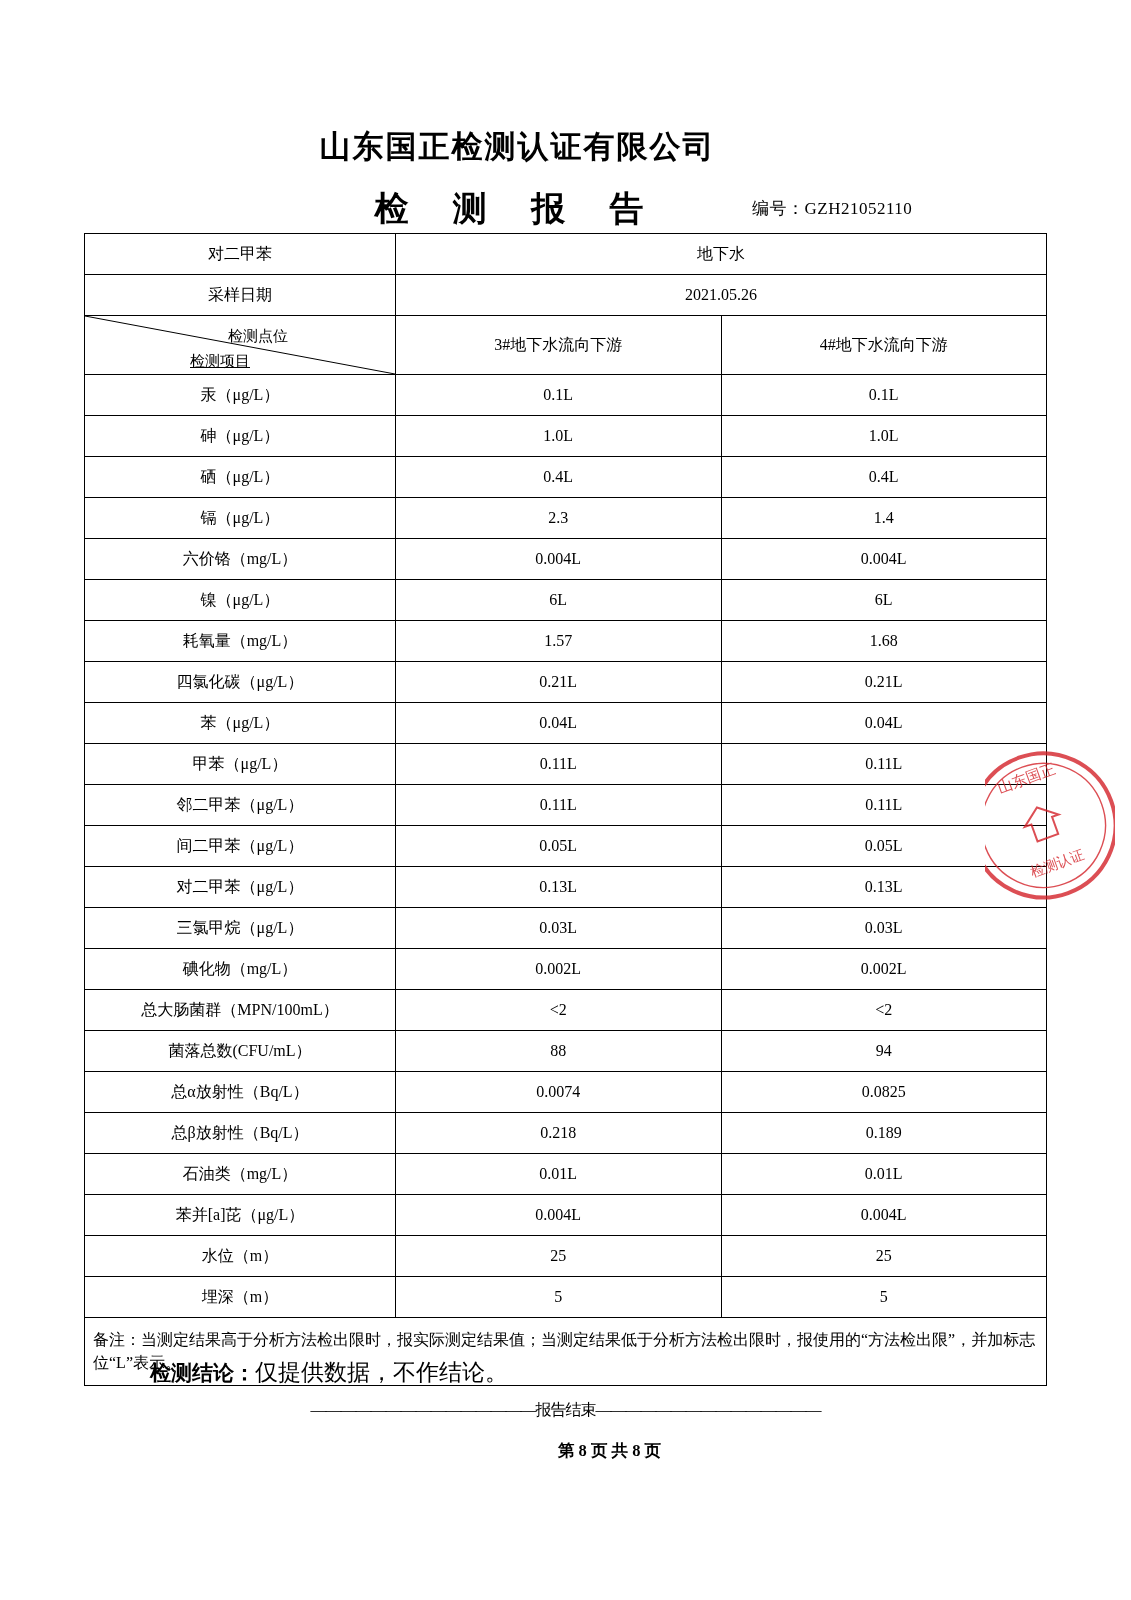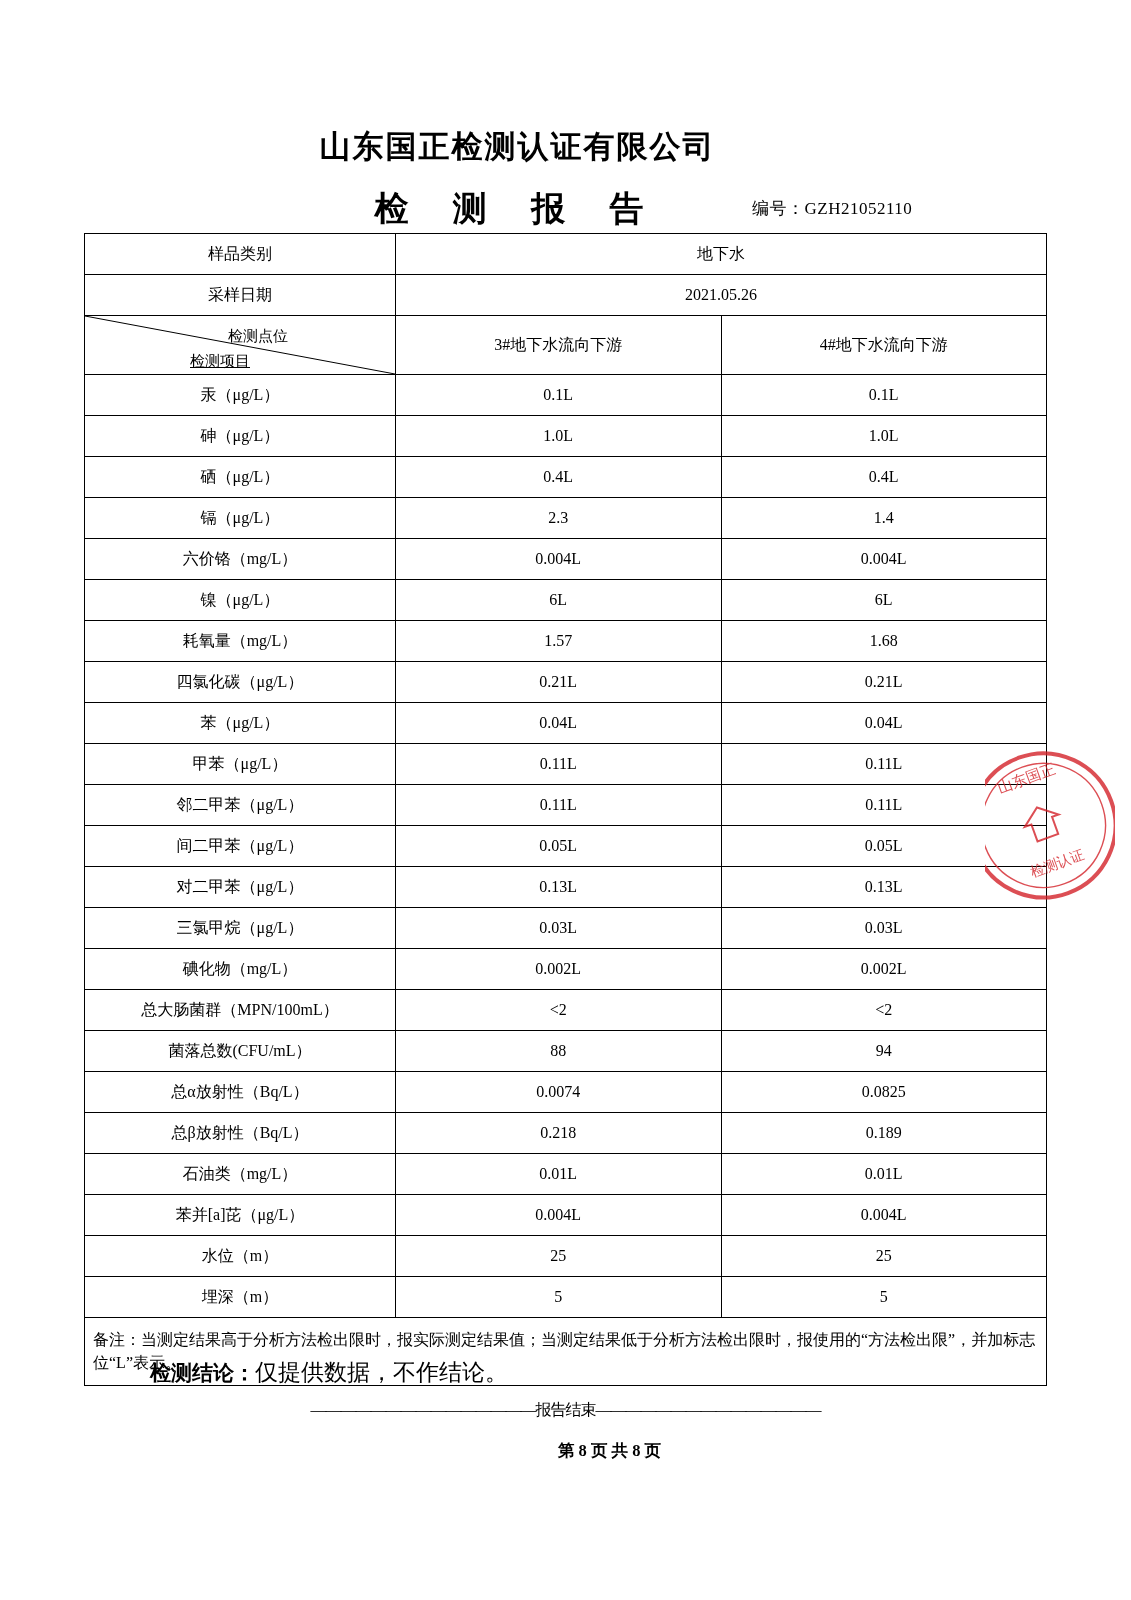--- a/index.html
+++ b/index.html
@@ -157,21 +157,21 @@
 
 <div class="page">
 
   <div class="company-title">山东国正检测认证有限公司</div>
   <div class="report-title">检 测 报 告</div>
   <div class="report-no">编号：GZH21052110</div>
 
   <table class="main">
     <tbody>
       <tr>
-        <td class="col-item">样品类别</td>
+        <td class="col-item">对二甲苯</td>
         <td colspan="2">地下水</td>
       </tr>
       <tr>
         <td class="col-item">采样日期</td>
         <td colspan="2">2021.05.26</td>
       </tr>
       <tr class="two-row-head">
         <td class="col-item diag-cell">
           <svg class="line" viewBox="0 0 310 58" preserveAspectRatio="none">
             <line x1="0" y1="0" x2="310" y2="58" stroke="#000" stroke-width="1"></line>

